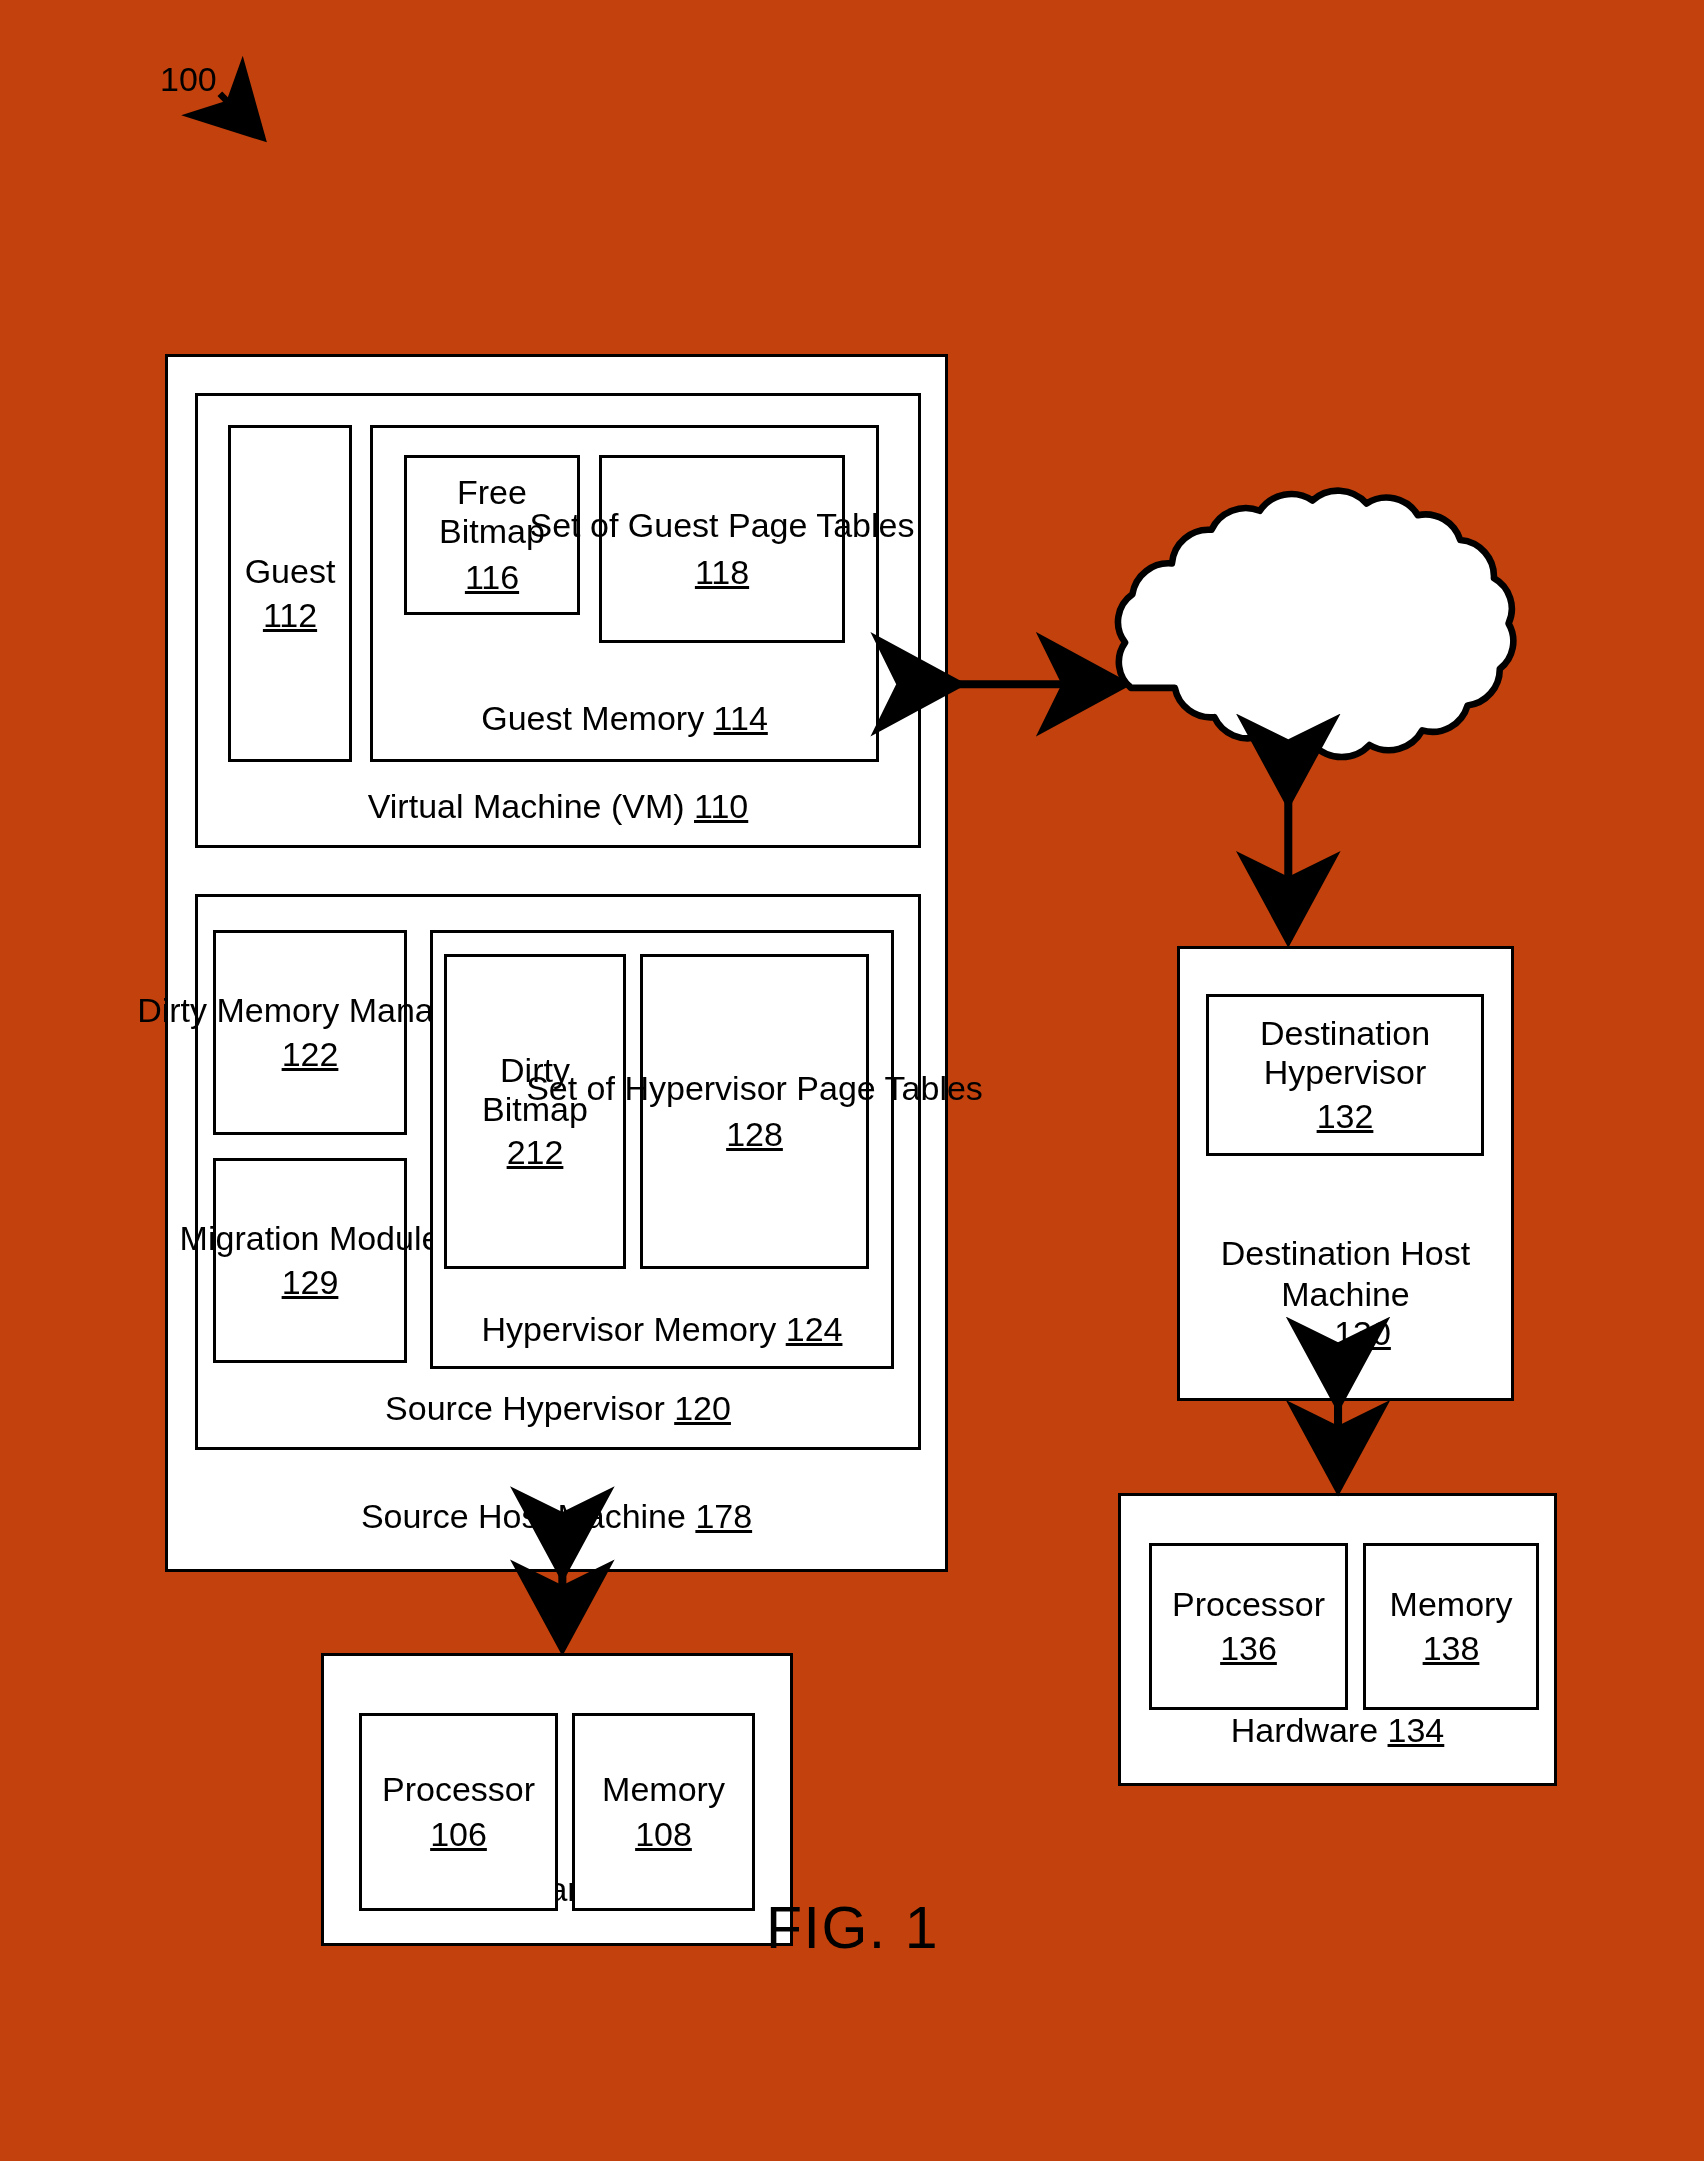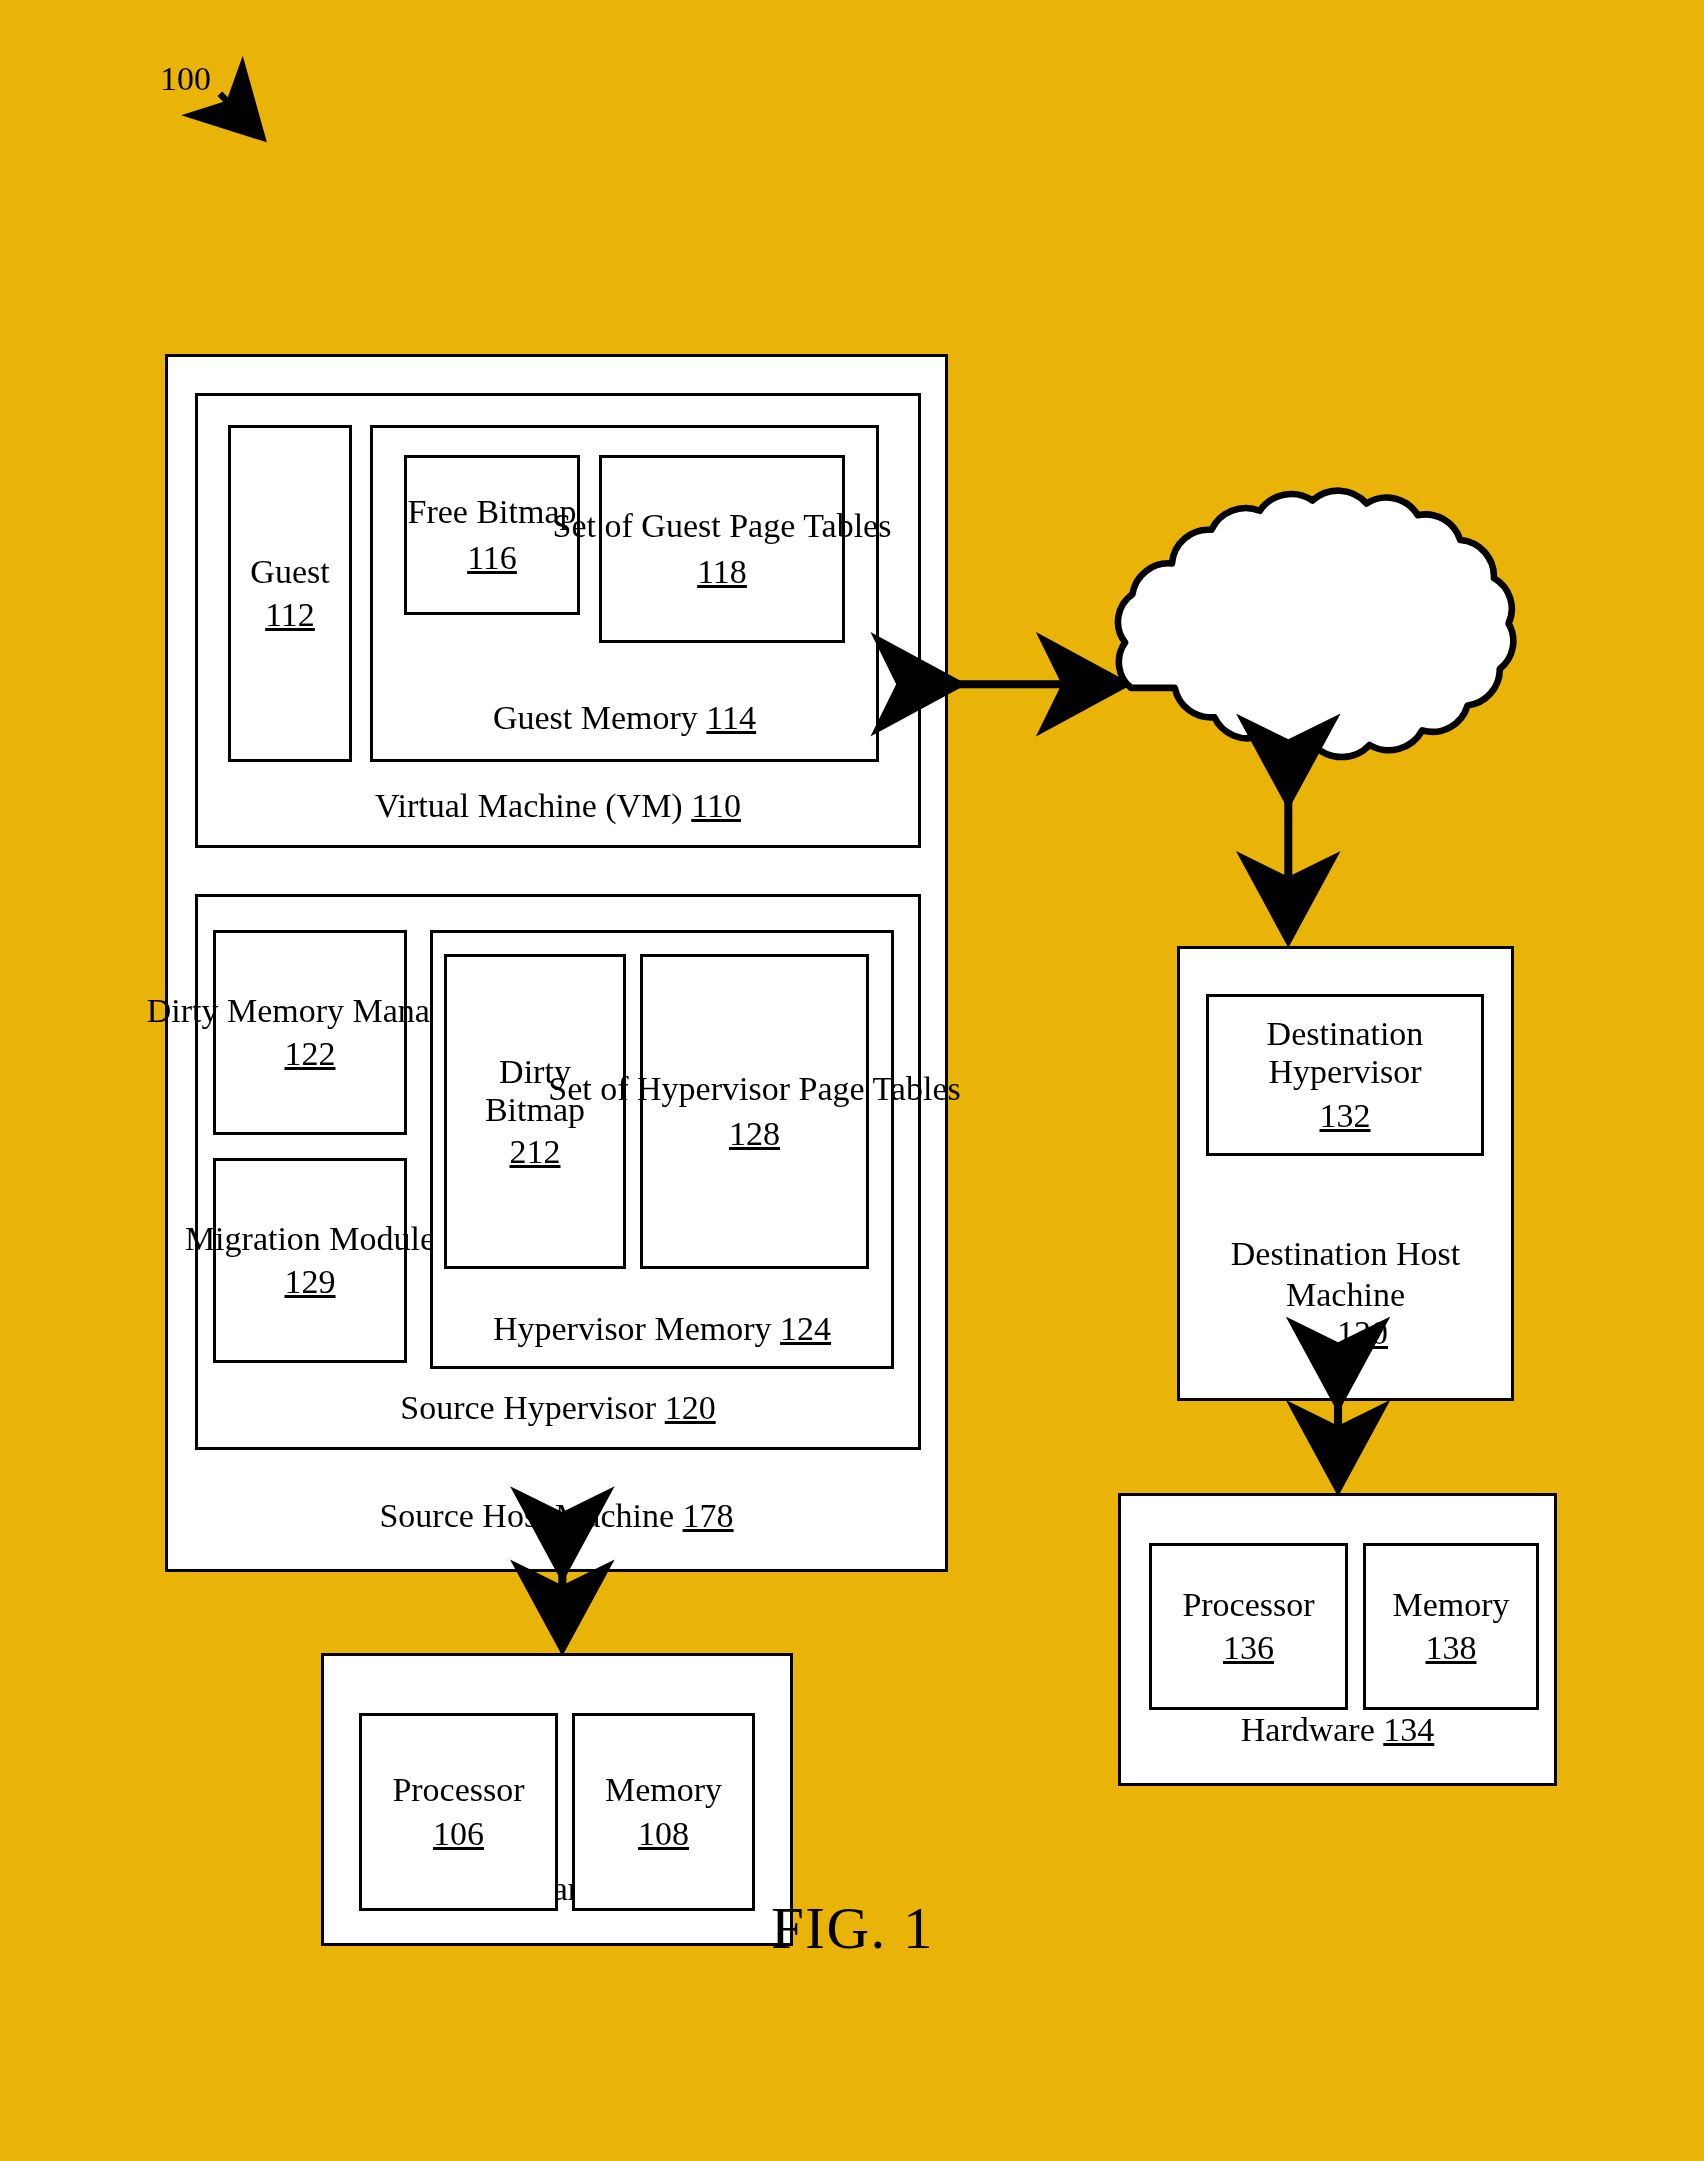--- a/index.html
+++ b/index.html
@@ -4,22 +4,22 @@
 <style>
   html, body {
     margin: 0;
     padding: 0;
     background: #ffffff;
   }
   #page {
     position: relative;
     width: 1705px;
     height: 2161px;
-    background: #eab308;
-    font-family: Liberation Serif, serif;
+    background: #c2410c;
+    font-family: Liberation Sans, sans-serif;
     color: #000000;
     overflow: hidden;
   }
   
   .box {
     position: absolute;
     border: 3.7px solid #000;
     background: #fff;
     box-sizing: border-box;
   }

